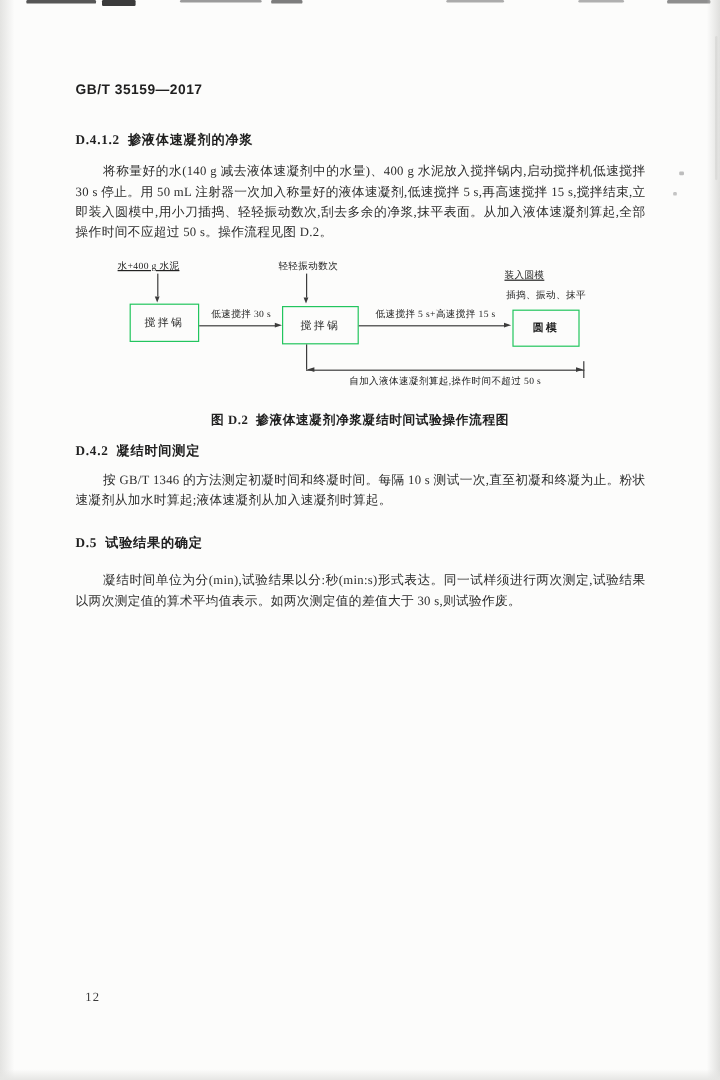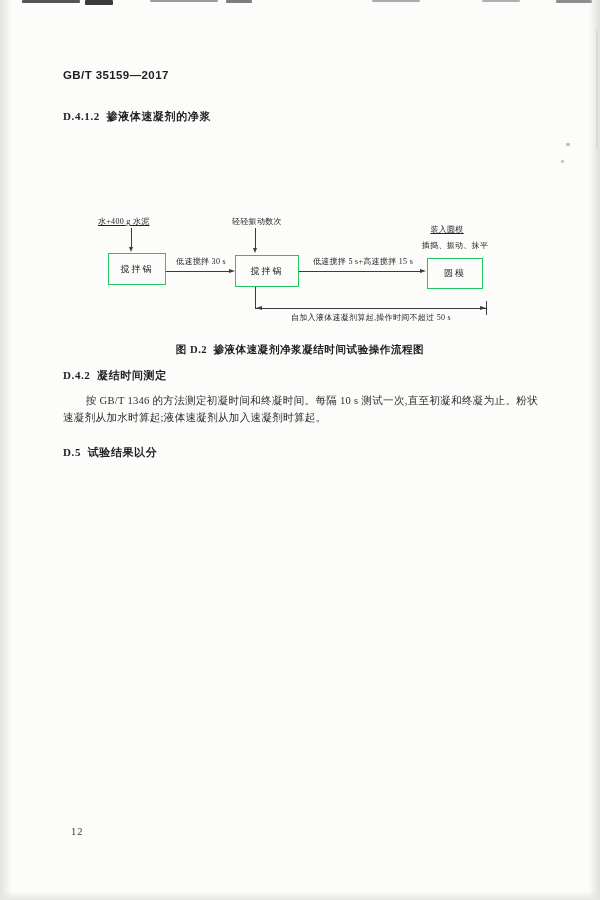--- a/index.html
+++ b/index.html
@@ -83,20 +83,21 @@
   <div class="artifact" style="left:482px;top:0;width:38px;height:2px;background:#b0b0b0;"></div>
   <div class="artifact" style="left:556px;top:0;width:36px;height:3px;background:#8e8e8e;"></div>
   <div class="artifact" style="left:566px;top:143px;width:4px;height:3px;background:#bdbdbd;"></div>
   <div class="artifact" style="left:561px;top:160px;width:3px;height:3px;background:#c4c4c4;"></div>
   <div class="artifact" style="left:596px;top:30px;width:2px;height:120px;background:#cfcfcd;"></div>
 
   <div class="doc-header">GB/T 35159—2017</div>
 
   <div class="sec-heading" style="top:109px;">D.4.1.2  掺液体速凝剂的净浆</div>
 
+  <div class="body-para" style="top:135px;">将称量好的水(140 g 减去液体速凝剂中的水量)、400 g 水泥放入搅拌锅内,启动搅拌机低速搅拌 30 s 停止。用 50 mL 注射器一次加入称量好的液体速凝剂,低速搅拌 5 s,再高速搅拌 15 s,搅拌结束,立即装入圆模中,用小刀插捣、轻轻振动数次,刮去多余的净浆,抹平表面。从加入液体速凝剂算起,全部操作时间不应超过 50 s。操作流程见图 D.2。</div>
 
   <div class="flowchart">
 
     <div class="fc-label" style="left:8px;top:1px;text-decoration:underline;">水+400 g 水泥</div>
     <div class="fc-line" style="left:41px;top:13px;width:1px;height:19px;"></div>
     <div class="ah-down" style="left:39px;top:32px;"></div>
 
     <div class="fc-box" style="left:18px;top:38px;width:58px;height:32px;">搅拌锅</div>
 
     <div class="fc-arrow-label" style="left:76px;top:41px;width:70px;">低速搅拌 30 s</div>
@@ -106,38 +107,39 @@
     <div class="fc-label" style="left:142px;top:1px;">轻轻振动数次</div>
     <div class="fc-line" style="left:165px;top:13px;width:1px;height:20px;"></div>
     <div class="ah-down" style="left:163px;top:33px;"></div>
 
     <div class="fc-box" style="left:145px;top:40px;width:64px;height:32px;">搅拌锅</div>
 
     <div class="fc-arrow-label" style="left:209px;top:41px;width:128px;">低速搅拌 5 s+高速搅拌 15 s</div>
     <div class="fc-line" style="left:209px;top:56px;width:122px;height:1px;"></div>
     <div class="ah-right" style="left:330px;top:54px;"></div>
 
-    <div class="fc-arrow-label" style="left:314px;top:9px;width:86px;text-decoration:underline;">装入圆模</div>
+    <div class="fc-arrow-label" style="left:304px;top:9px;width:86px;text-decoration:underline;">装入圆模</div>
     <div class="fc-arrow-label" style="left:322px;top:25px;width:86px;">插捣、振动、抹平</div>
 
-    <div class="fc-box" style="left:337px;top:43px;width:56px;height:31px;">圆模</div>
+    <div class="fc-box" style="left:337px;top:43px;width:56px;height:31px;font-weight:bold;">圆模</div>
 
     <div class="fc-line" style="left:165px;top:72px;width:1px;height:21px;"></div>
     <div class="fc-line" style="left:165px;top:93px;width:232px;height:1px;"></div>
     <div class="ah-left" style="left:166px;top:91px;"></div>
     <div class="ah-right" style="left:390px;top:91px;"></div>
     <div class="fc-line" style="left:396px;top:86px;width:1px;height:14px;"></div>
     <div class="fc-arrow-label" style="left:165px;top:97px;width:232px;">自加入液体速凝剂算起,操作时间不超过 50 s</div>
   </div>
 
   <div class="fig-caption">图 D.2  掺液体速凝剂净浆凝结时间试验操作流程图</div>
 
   <div class="sec-heading" style="top:368px;">D.4.2  凝结时间测定</div>
   <div class="body-para" style="top:392px;">按 GB/T 1346 的方法测定初凝时间和终凝时间。每隔 10 s 测试一次,直至初凝和终凝为止。粉状速凝剂从加水时算起;液体速凝剂从加入速凝剂时算起。</div>
 
-  <div class="sec-heading" style="top:445px;">D.5  试验结果以分</div>
+  <div class="sec-heading" style="top:445px;">D.5  试验结果的确定</div>
+  <div class="body-para" style="top:476px;">凝结时间单位为分(min),试验结果以分:秒(min:s)形式表达。同一试样须进行两次测定,试验结果以两次测定值的算术平均值表示。如两次测定值的差值大于 30 s,则试验作废。</div>
 
   <div class="page-num">12</div>
 
   <div class="edge-left"></div>
   <div class="edge-right"></div>
   <div class="edge-bottom"></div>
 </div>
 
 </body></html>

